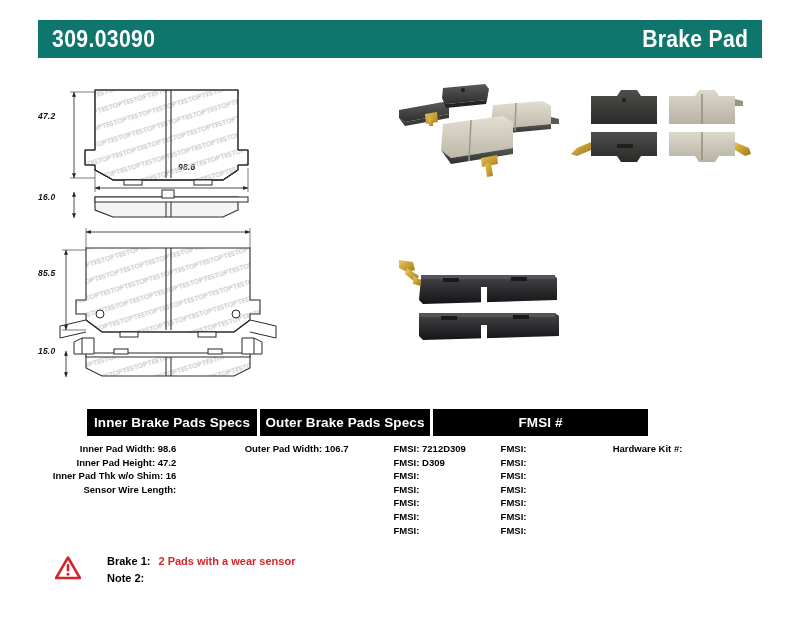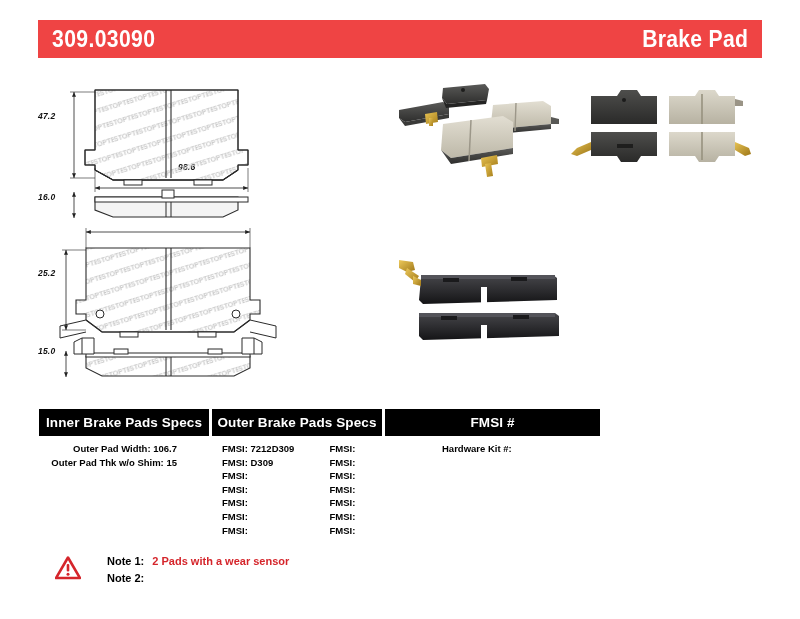--- a/index.html
+++ b/index.html
@@ -16,21 +16,21 @@
     overflow: hidden;
   }
 
   
   .header-bar {
     position: absolute;
     left: 38px;
     top: 20px;
     width: 724px;
     height: 38px;
-    background: #ef4444;
+    background: #0f766e;
     display: flex;
     align-items: center;
     justify-content: space-between;
     box-sizing: border-box;
     padding: 0 14px;
   }
   .header-bar .part-number {
     color: #ffffff;
     font-size: 23px;
     font-weight: bold;
@@ -83,20 +83,21 @@
     position: absolute;
     left: 39px;
     top: 409px;
     width: 723px;
     height: 125px;
   }
   .table-head {
     display: flex;
     height: 27px;
     gap: 3px;
+    margin-left: 48px;
   }
   .th {
     background: #000000;
     color: #ffffff;
     font-size: 13.5px;
     font-weight: bold;
     display: flex;
     align-items: center;
     justify-content: center;
     letter-spacing: 0.1px;
@@ -170,21 +171,21 @@
   <div class="part-number">309.03090</div>
   <div class="product-type">Brake Pad</div>
 </div>
 
 <div class="drawings">
 
   <div class="dim-label" style="left:0px; top:41px;">47.2</div>
   <div class="dim-label" style="left:140px; top:92px;">98.6</div>
   <div class="dim-label" style="left:0px; top:122px;">16.0</div>
   <div class="dim-label" style="left:140px; top:138px;">106.7</div>
-  <div class="dim-label" style="left:0px; top:198px;">25.2</div>
+  <div class="dim-label" style="left:0px; top:198px;">85.5</div>
   <div class="dim-label" style="left:0px; top:276px;">15.0</div>
 
   <svg class="svgwrap" width="340" height="320" viewBox="0 0 340 320">
     <defs>
       <pattern id="wm" width="26" height="16" patternUnits="userSpaceOnUse" patternTransform="rotate(-17)">
         <text x="0" y="11" font-family="Liberation Sans, sans-serif" font-size="7" font-weight="bold" fill="#c9c9c9">STOPTECH</text>
       </pattern>
       <marker id="ar" markerWidth="7" markerHeight="7" refX="6" refY="2.5" orient="auto">
         <path d="M0,0 L6,2.5 L0,5 z" fill="#222"></path>
       </marker>
@@ -389,24 +390,29 @@
 <div class="spec-table">
 
   <div class="table-head">
     <div class="th th-inner">Inner Brake Pads Specs</div>
     <div class="th th-outer">Outer Brake Pads Specs</div>
     <div class="th th-fmsi">FMSI #</div>
   </div>
 
   <div class="table-body">
 
+    <div class="col-inner">
+      <div class="spec-row">Inner Pad Width: 98.6</div>
+      <div class="spec-row">Inner Pad Height: 47.2</div>
+      <div class="spec-row">Inner Pad Thk w/o Shim: 16</div>
+      <div class="spec-row">Sensor Wire Length:</div>
+    </div>
 
     <div class="col-outer">
       <div class="spec-row">Outer Pad Width: 106.7</div>
-      <div class="spec-row">Outer Pad Thk w/o Shim: 15</div>
       <div class="spec-row"></div>
     </div>
 
     <div class="col-fmsi">
       <div class="fmsi-sub">
         <div class="fmsi-row">FMSI:  7212D309</div>
         <div class="fmsi-row">FMSI:  D309</div>
         <div class="fmsi-row">FMSI:</div>
         <div class="fmsi-row">FMSI:</div>
         <div class="fmsi-row">FMSI:</div>
@@ -432,21 +438,21 @@
 </div>
 
 <div class="notes">
   <svg class="warn-icon" viewBox="0 0 26 24">
     <path d="M13,1.5 L25,22 L1,22 Z" fill="#ffffff" stroke="#d5252b" stroke-width="2.6" stroke-linejoin="round"></path>
     <rect x="11.7" y="8" width="2.6" height="7.5" rx="1.1" fill="#d5252b"></rect>
     <circle cx="13" cy="18.2" r="1.5" fill="#d5252b"></circle>
   </svg>
   <div class="notes-text">
     <div class="note-line">
-      <span class="note-label">Note 1:</span>
+      <span class="note-label">Brake 1:</span>
       <span class="note-value">2 Pads with a wear sensor</span>
     </div>
     <div class="note-line">
       <span class="note-label">Note 2:</span>
       <span class="note-value"></span>
     </div>
   </div>
 </div>
 
 </body></html>

